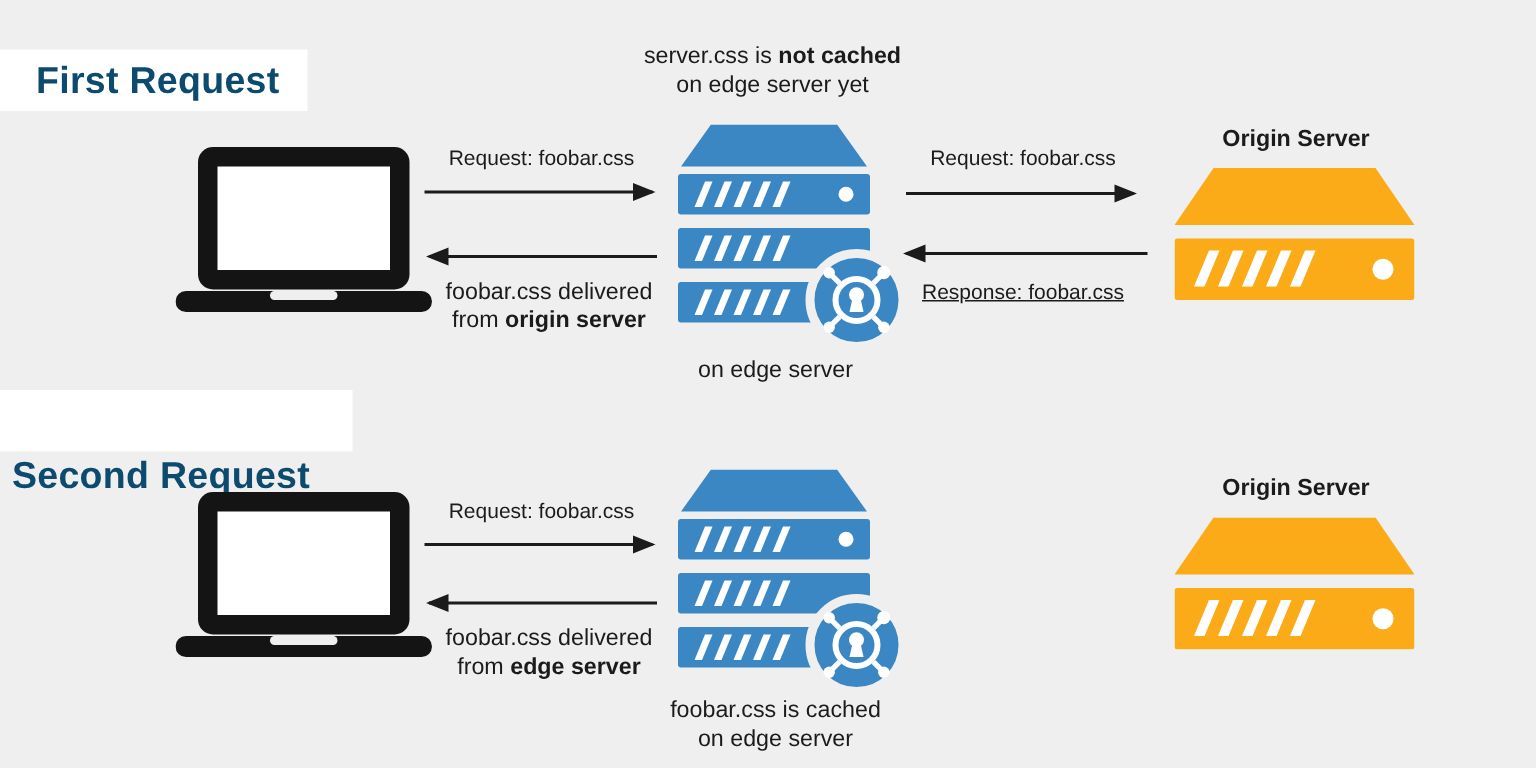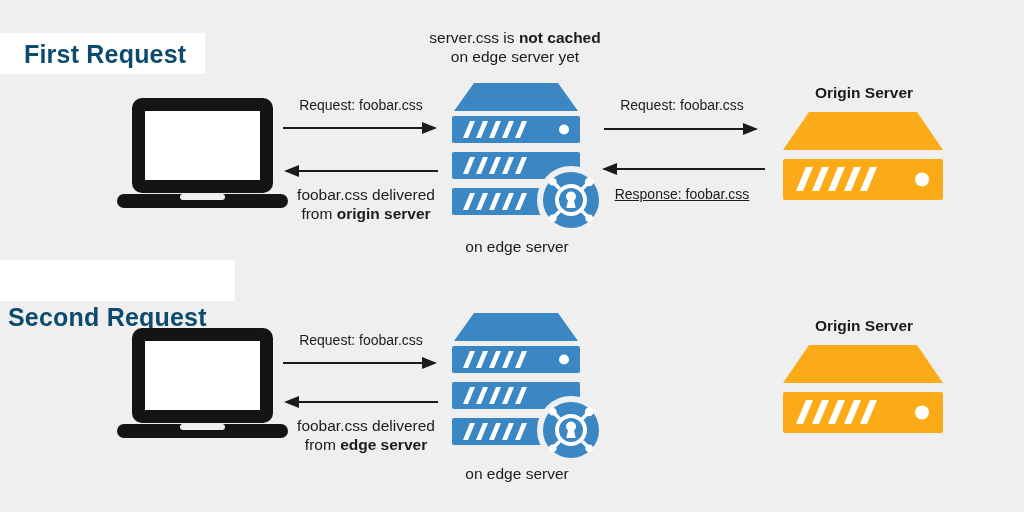--- a/index.html
+++ b/index.html
@@ -188,20 +188,21 @@
         <circle cx="137.2" cy="135.2" r="3.8"></circle>
         <circle cx="100.8" cy="135.2" r="3.8"></circle>
       </g>
       <circle cx="119" cy="117" r="14" fill="none" stroke="#ffffff" stroke-width="4"></circle>
       <circle cx="119" cy="113.5" r="5" fill="#ffffff"></circle>
       <path d="M116.3,116 L121.7,116 L123.7,125 L114.3,125 Z" fill="#ffffff"></path>
     </g>
   </svg>
 
   <div class="note" style="left:517px;top:464px;">
+    <div>foobar.css is cached</div>
     <div>on edge server</div>
   </div>
 
   <div class="origin-label" style="left:864px;top:317px;">Origin Server</div>
 
   <svg class="icon" style="left:783px;top:345px;" width="160" height="88" viewBox="0 0 160 88">
     <polygon points="26,0 134,0 160,38 0,38" fill="#fbab17"></polygon>
     <rect x="0" y="47" width="160" height="41" rx="2" fill="#fbab17"></rect>
     <g fill="#ffffff">
       <polygon points="23,55 30,55 20,79 13,79"></polygon>

